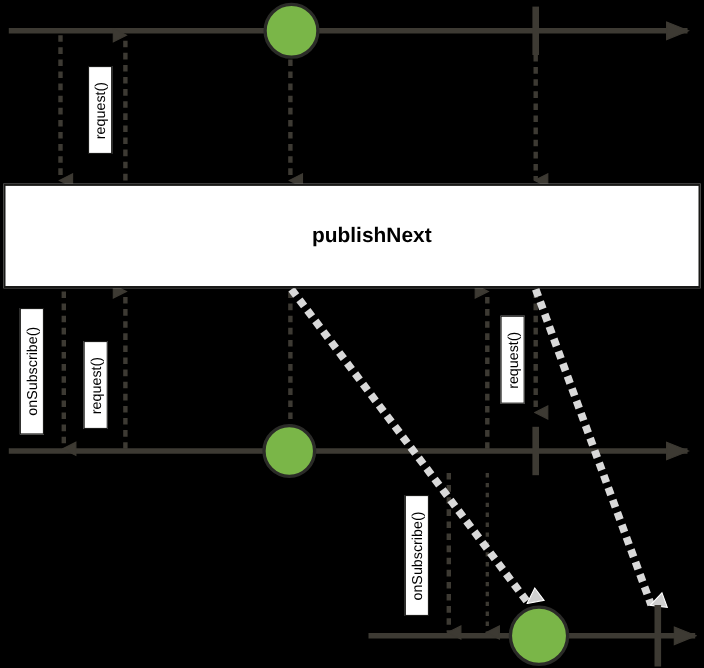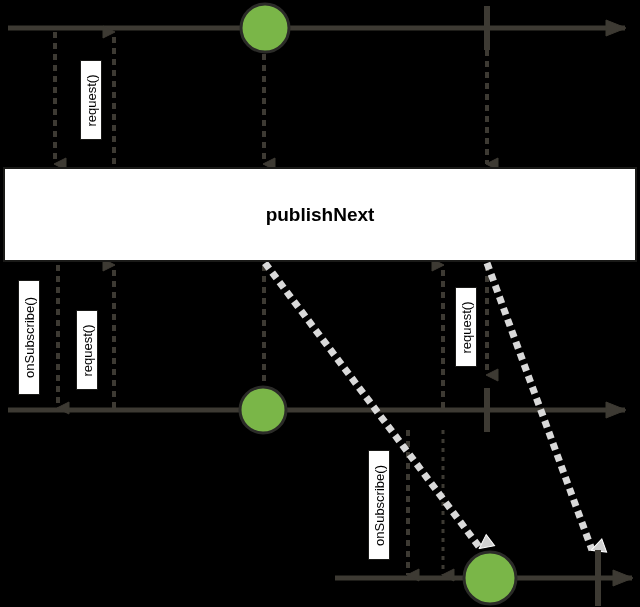--- a/index.html
+++ b/index.html
@@ -39,20 +39,21 @@
     transform: rotate(-90deg);
     display: block;
   }
   #box-title {
     position: absolute;
     font-family: "Liberation Sans", sans-serif;
     font-weight: bold;
     font-size: 19px;
     color: #000000;
     white-space: nowrap;
+    margin-left: 18px;
   }
   #publish-box {
     position: absolute;
     background: #ffffff;
     border: 2px solid #1a1a18;
     box-sizing: border-box;
   }
 </style>
 </head>
 <body>

